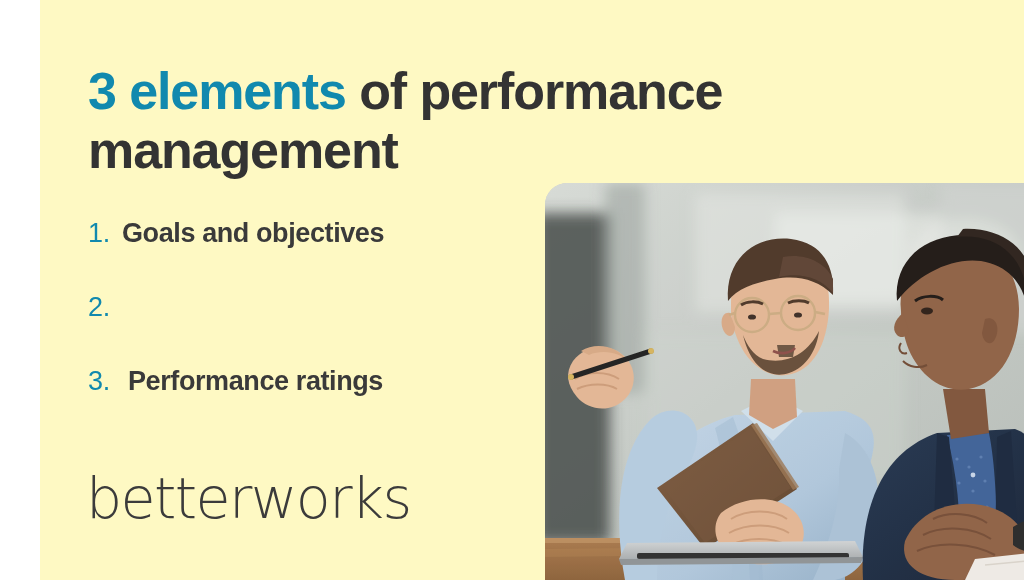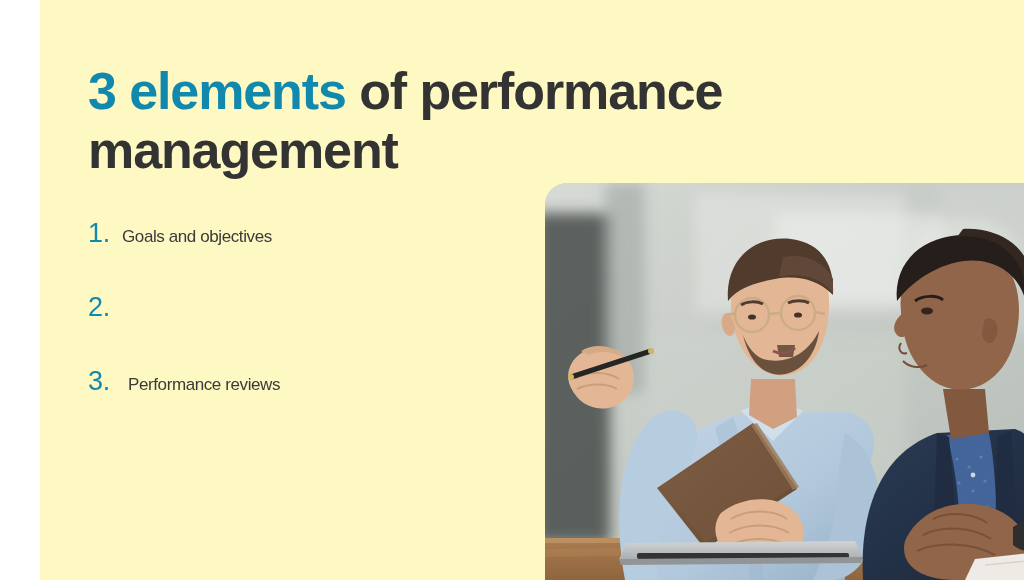--- a/index.html
+++ b/index.html
@@ -48,22 +48,22 @@
   }
   .list-num {
     color:#1189AE;
     font-size:27px;
     font-weight:normal;
     letter-spacing:-0.3px;
     min-width:34px;
   }
   .list-label {
     color:#3A3A3A;
-    font-size:17px;
-    font-weight:normal;
+    font-size:27px;
+    font-weight:bold;
     letter-spacing:-0.4px;
   }
   .list-row.indent .list-num { min-width:40px; }
 
   
   #logo {
     position:absolute;
     left:46px; top:466px;
     height:64px;
   }
@@ -97,24 +97,27 @@
   <ol id="element-list">
     <li class="list-row">
       <span class="list-num">1.</span>
       <span class="list-label">Goals and objectives</span>
     </li>
     <li class="list-row indent">
       <span class="list-num">2.</span>
     </li>
     <li class="list-row indent">
       <span class="list-num">3.</span>
-      <span class="list-label">Performance reviews</span>
+      <span class="list-label">Performance ratings</span>
     </li>
   </ol>
 
+  <div id="logo">
+    <div id="logo-text">betterworks</div>
+  </div>
 
   <div id="photo">
     <svg viewBox="0 0 503 397" preserveAspectRatio="xMidYMid slice">
       <defs>
         <linearGradient id="bgG" x1="0" y1="0" x2="1" y2="1">
           <stop offset="0%" stop-color="#d6dad5"></stop>
           <stop offset="45%" stop-color="#c4c9c4"></stop>
           <stop offset="100%" stop-color="#b4bab5"></stop>
         </linearGradient>
         <linearGradient id="deskG" x1="0" y1="0" x2="0" y2="1">

